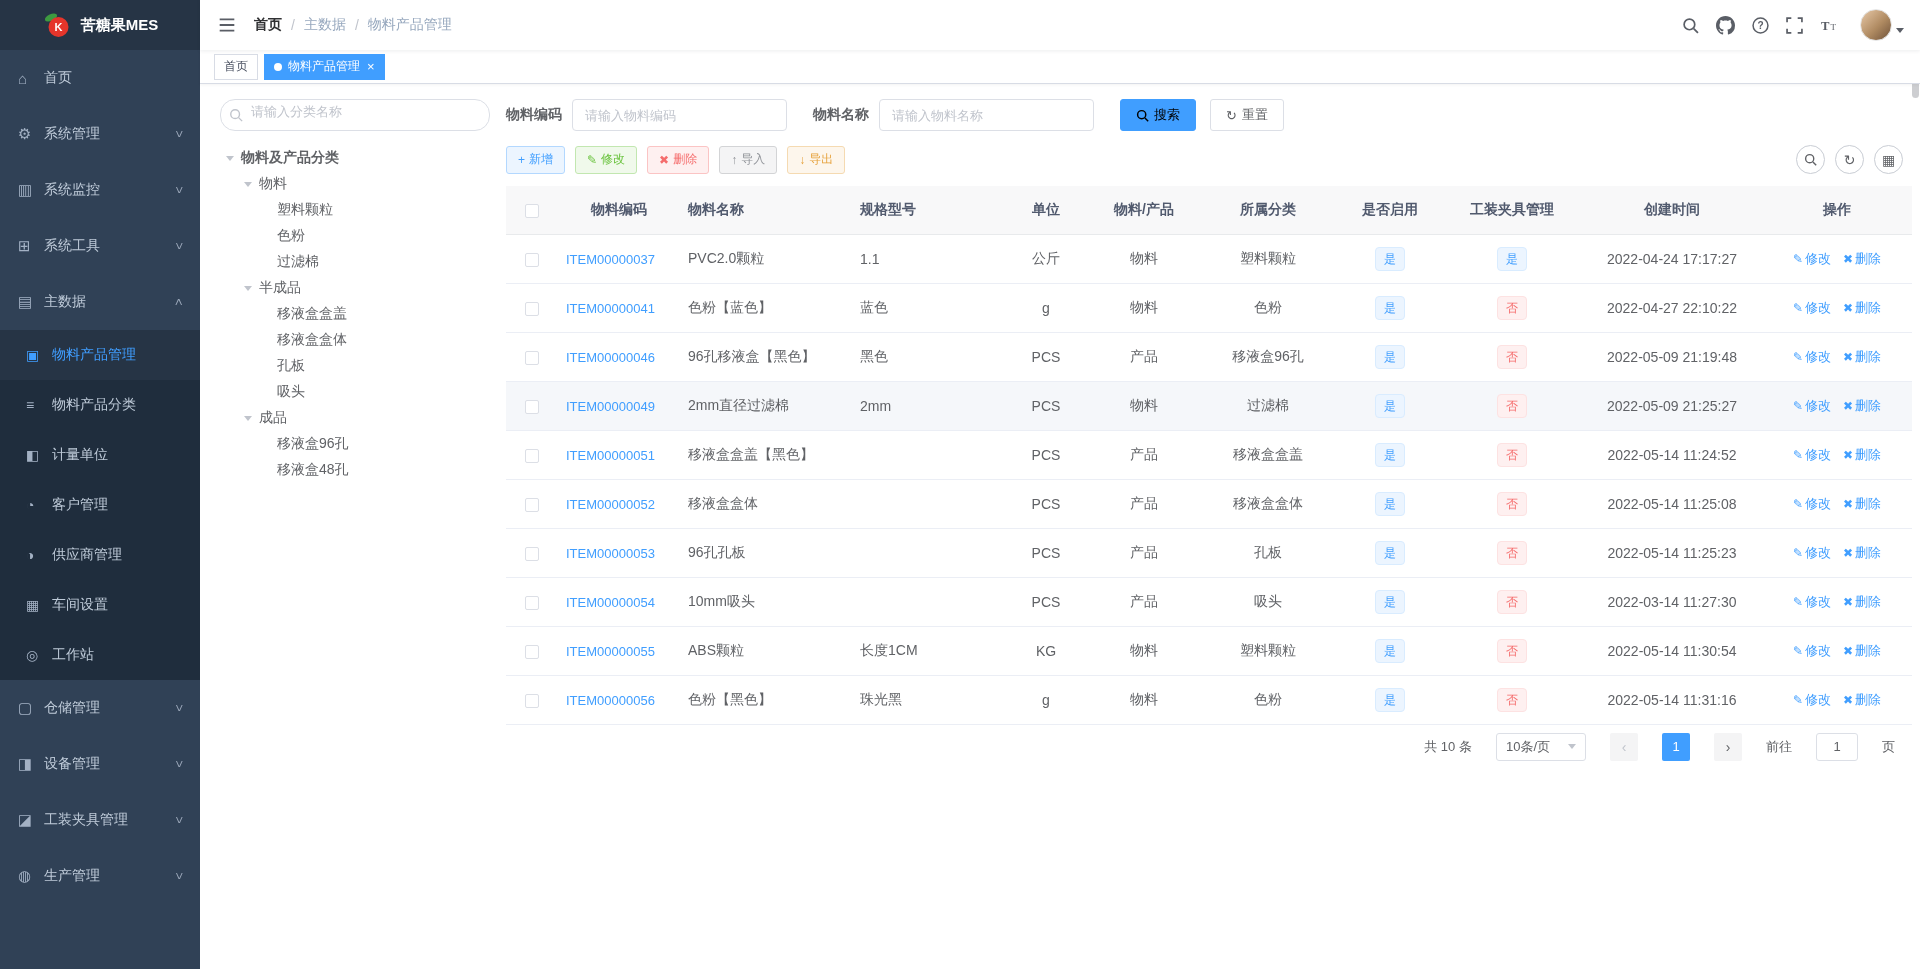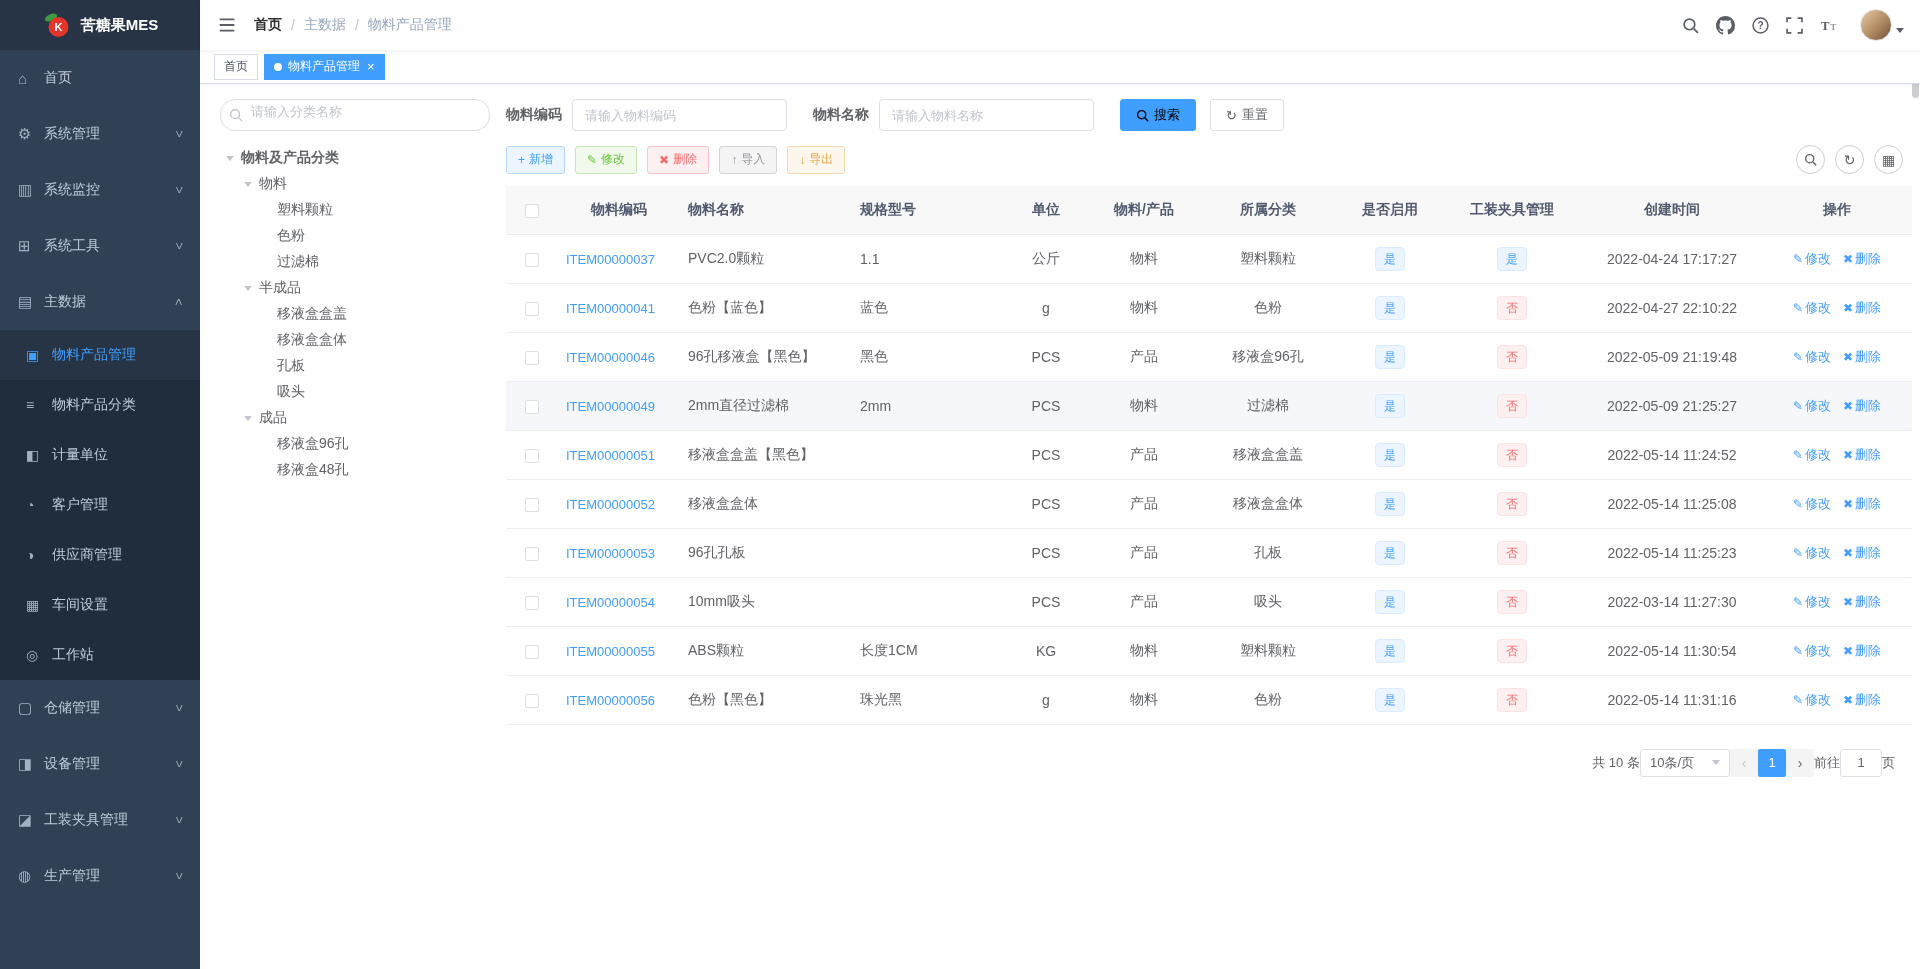--- a/index.html
+++ b/index.html
@@ -83,21 +83,21 @@
   th.left, td.left { text-align:left; }
   tr.hover td { background:#f5f7fa; }
   .checkbox { width:14px; height:14px; border:1px solid #dcdfe6; border-radius:2px; background:#fff; display:inline-block; vertical-align:middle; cursor:pointer; }
   .code-link { color:#409eff; text-decoration:none; font-size:13px; cursor:pointer; }
   .badge { display:inline-block; height:24px; line-height:22px; padding:0 8px; font-size:12px; border-radius:4px; border:1px solid; }
   .badge.yes { background:#ecf5ff; border-color:#d9ecff; color:#409eff; }
   .badge.no  { background:#fef0f0; border-color:#fde2e2; color:#f56c6c; }
   .op-link { color:#409eff; text-decoration:none; font-size:13px; margin:0 6px; cursor:pointer; display:inline-flex; align-items:center; gap:2px; }
   .op-ic { font-size:12px; }
 
-  .pagination { display:flex; align-items:center; justify-content:flex-end; gap:0; margin:24px 8px 0 0; font-size:13px; color:#606266; }
+  .pagination { display:flex; align-items:center; justify-content:flex-end; gap:24px; margin:8px 8px 0 0; font-size:13px; color:#606266; }
   .page-size { display:flex; align-items:center; gap:18px; border:1px solid #dcdfe6; border-radius:3px; height:28px; padding:0 9px; cursor:pointer; background:#fff; }
   .sel-caret { width:0; height:0; border:4px solid transparent; border-top:5px solid #c0c4cc; margin-top:4px; }
   .pg-btn { min-width:28px; height:28px; background:#f4f4f5; border:none; border-radius:2px; color:#606266; font-size:14px; cursor:pointer; display:flex; align-items:center; justify-content:center; }
   .pg-btn.disabled { color:#c0c4cc; }
   .pg-btn.active { background:#409eff; color:#fff; font-size:13px; }
   .goto-input { width:42px; height:28px; border:1px solid #dcdfe6; border-radius:3px; text-align:center; font-size:13px; color:#606266; outline:none; }
 
   .fake-scrollbar { position:absolute; right:1px; top:0; width:7px; height:100%; }
   .fake-scrollbar .thumb { position:absolute; top:8px; right:0; width:7px; height:90px; background:rgba(144,147,153,.45); border-radius:4px; }
 </style>

